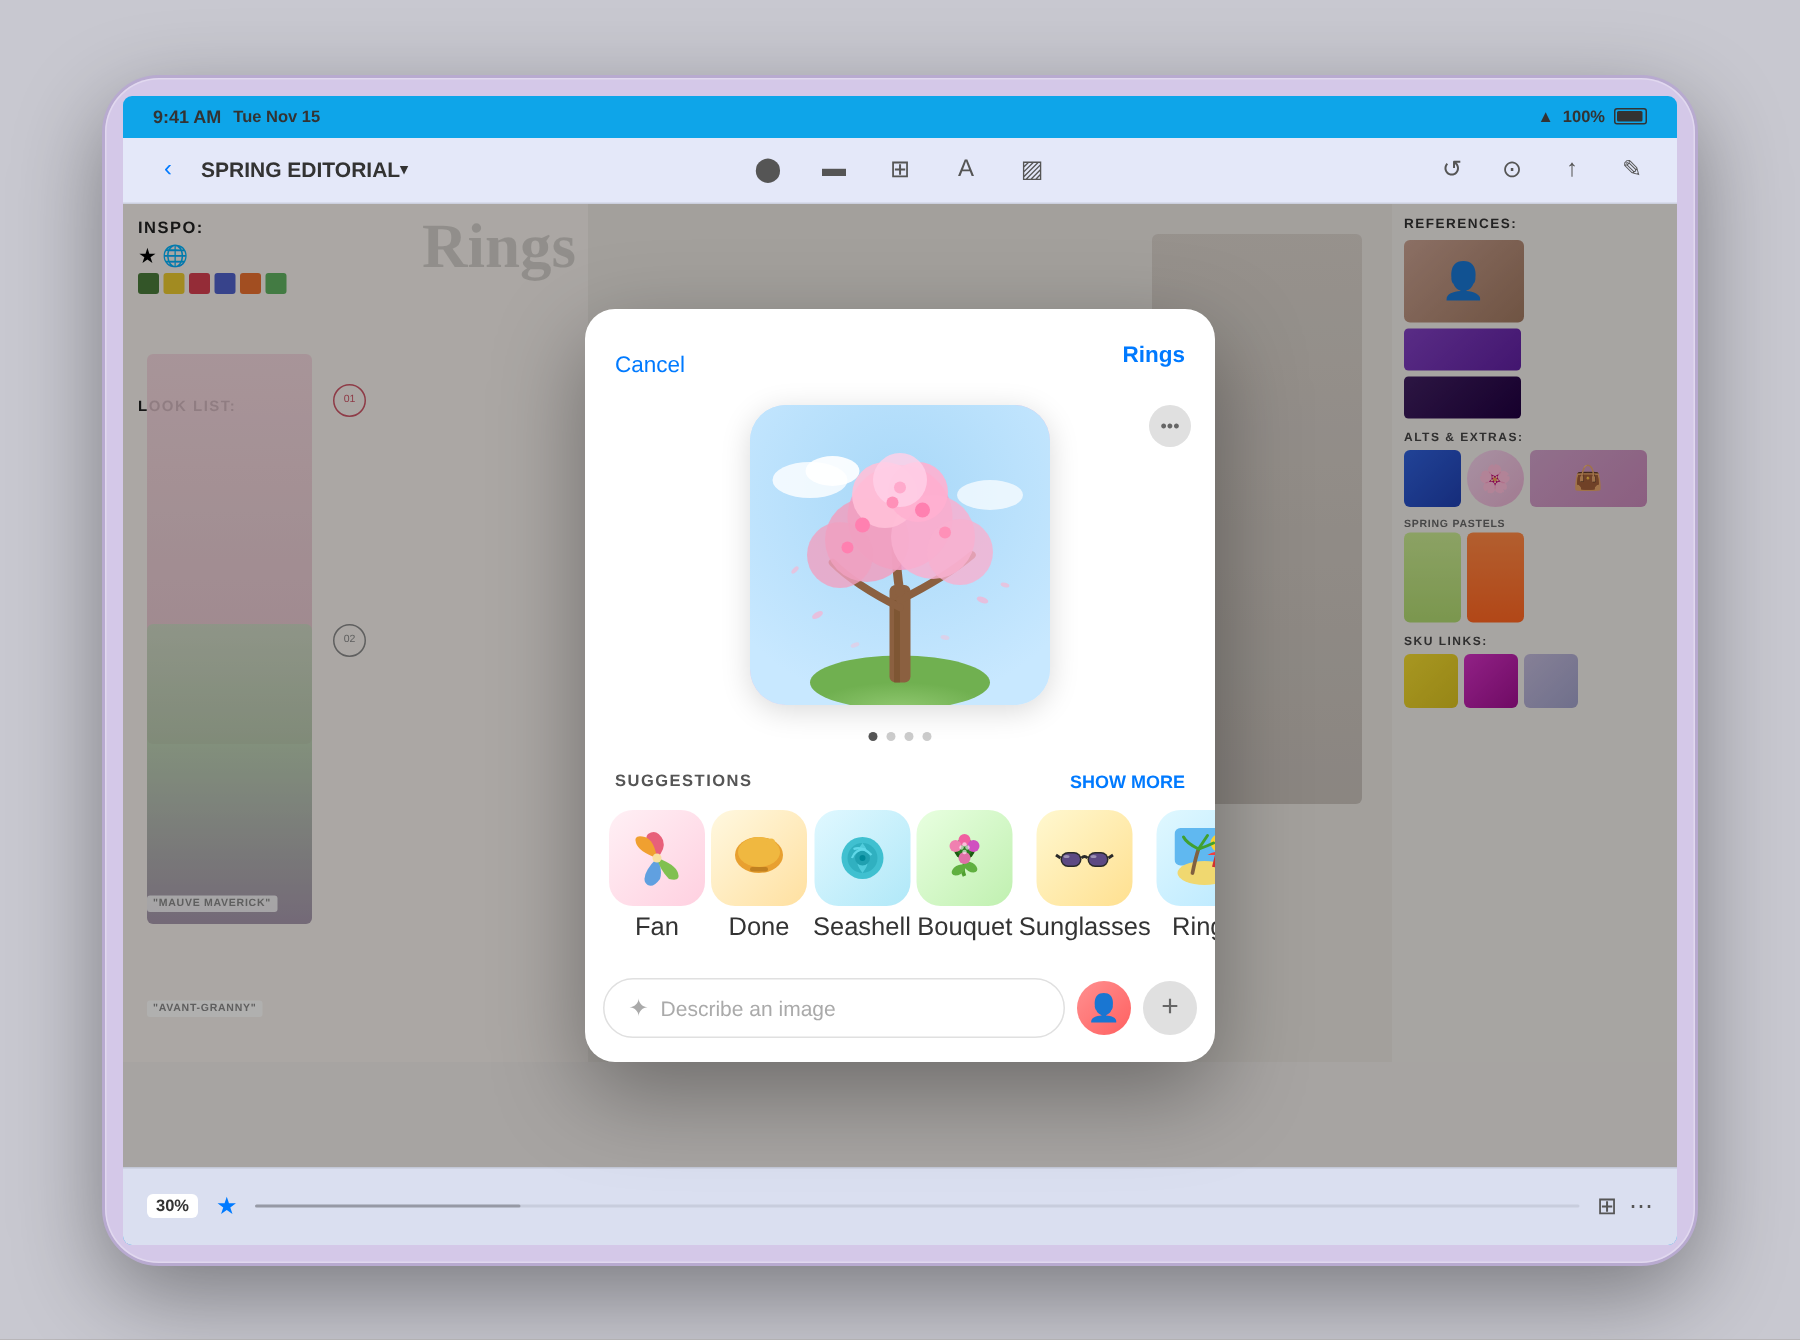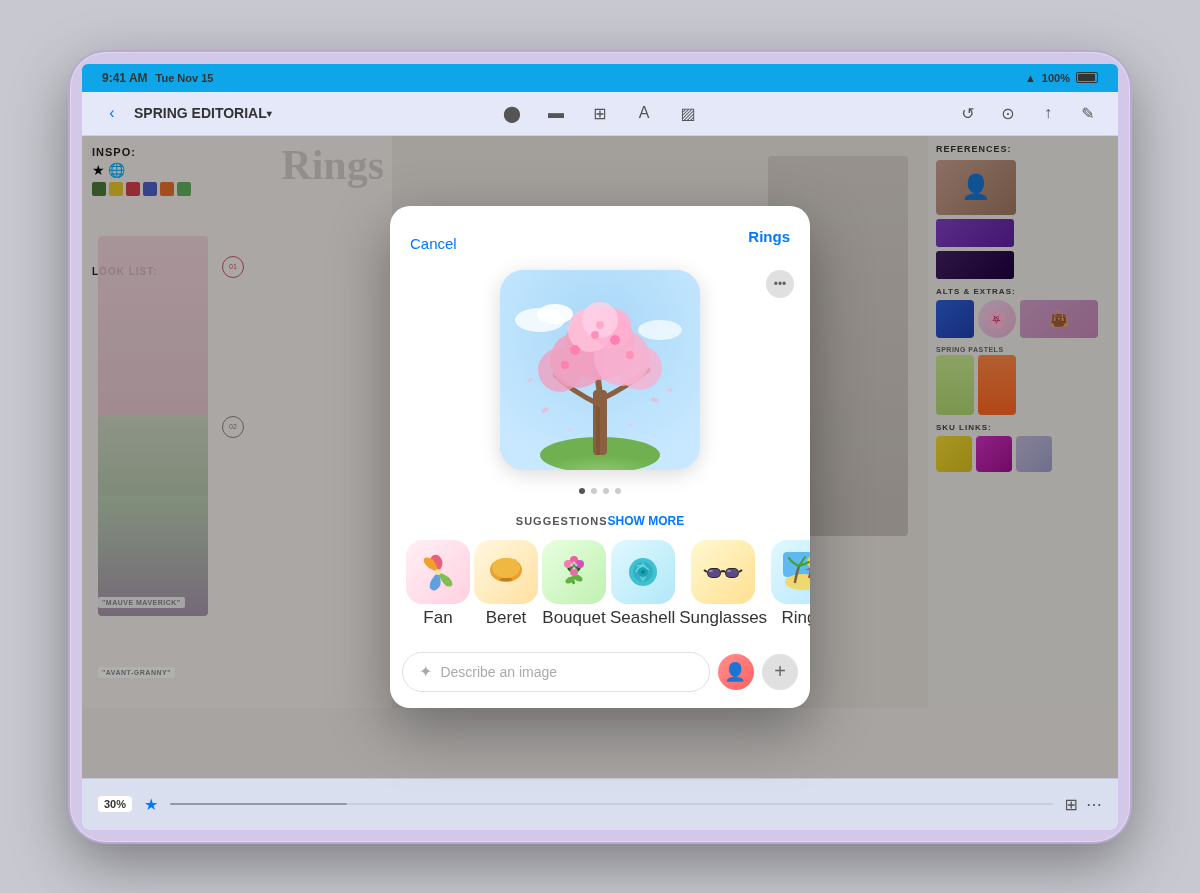--- a/index.html
+++ b/index.html
@@ -252,21 +252,21 @@
       background: #ccc;
     }
 
     .dot.active {
       background: #555;
     }
 
     .suggestions-header {
       display: flex;
       align-items: center;
-      justify-content: center;
+      justify-content: space-between;
       padding: 12px 20px 8px;
     }
 
     .suggestions-label {
       font-size: 11px;
       font-weight: 800;
       letter-spacing: 1px;
       color: #555;
     }
 
@@ -682,66 +682,66 @@
 
           <div class="suggestion-item">
             <div class="suggestion-icon icon-beret">
               <svg width="40" height="40" viewBox="0 0 40 40">
                 <ellipse cx="20" cy="18" rx="16" ry="12" fill="#e8a030"></ellipse>
                 <ellipse cx="20" cy="16" rx="14" ry="10" fill="#f0b840"></ellipse>
                 <circle cx="28" cy="10" r="3" fill="#f0b840"></circle>
                 <rect x="14" y="26" width="12" height="3" rx="1.5" fill="#c08020"></rect>
               </svg>
             </div>
-            <span class="suggestion-label">Beret</span>
-          </div>
-
-          <div class="suggestion-item">
-            <div class="suggestion-icon icon-bouquet">
-              <svg width="40" height="40" viewBox="0 0 40 40">
-
-                <path d="M20 32 Q18 28 20 24" stroke="#50a030" stroke-width="2.5" fill="none"></path>
-
-                <ellipse cx="16" cy="28" rx="5" ry="3" fill="#60b040" transform="rotate(-30 16 28)"></ellipse>
-                <ellipse cx="24" cy="26" rx="5" ry="3" fill="#60b040" transform="rotate(30 24 26)"></ellipse>
-
-                <circle cx="20" cy="14" r="7" fill="#1a5a10"></circle>
-                <circle cx="20" cy="14" r="5" fill="#2a7a20"></circle>
-
-                <circle cx="20" cy="8" r="4" fill="#f060a0"></circle>
-                <circle cx="26" cy="12" r="4" fill="#d050c0"></circle>
-                <circle cx="14" cy="12" r="4" fill="#f080b0"></circle>
-                <circle cx="20" cy="20" r="4" fill="#e070a8"></circle>
-
-                <circle cx="18" cy="13" r="1.5" fill="white" opacity="0.6"></circle>
-                <circle cx="22" cy="13" r="1.5" fill="white" opacity="0.6"></circle>
-                <circle cx="20" cy="11" r="1.5" fill="white" opacity="0.6"></circle>
-                <circle cx="20" cy="16" r="1.5" fill="white" opacity="0.6"></circle>
-              </svg>
-            </div>
-            <span class="suggestion-label">Bouquet</span>
+            <span class="suggestion-label">Done</span>
           </div>
 
           <div class="suggestion-item">
             <div class="suggestion-icon icon-seashell">
               <svg width="40" height="40" viewBox="0 0 40 40">
                 <circle cx="20" cy="20" r="14" fill="#40c0d0"></circle>
                 <circle cx="20" cy="20" r="10" fill="#30b0c0"></circle>
                 <path d="M20 10 Q28 20 20 30 Q12 20 20 10Z" fill="#60d8e8" opacity="0.7"></path>
                 <circle cx="20" cy="20" r="5" fill="#20a0b0"></circle>
                 <circle cx="20" cy="20" r="2" fill="#008898"></circle>
 
                 <path d="M14 14 Q20 12 26 18" stroke="#60d8e8" stroke-width="1.5" fill="none"></path>
                 <path d="M13 20 Q15 14 22 14" stroke="#60d8e8" stroke-width="1.5" fill="none"></path>
               </svg>
             </div>
             <span class="suggestion-label">Seashell</span>
           </div>
 
           <div class="suggestion-item">
+            <div class="suggestion-icon icon-bouquet">
+              <svg width="40" height="40" viewBox="0 0 40 40">
+
+                <path d="M20 32 Q18 28 20 24" stroke="#50a030" stroke-width="2.5" fill="none"></path>
+
+                <ellipse cx="16" cy="28" rx="5" ry="3" fill="#60b040" transform="rotate(-30 16 28)"></ellipse>
+                <ellipse cx="24" cy="26" rx="5" ry="3" fill="#60b040" transform="rotate(30 24 26)"></ellipse>
+
+                <circle cx="20" cy="14" r="7" fill="#1a5a10"></circle>
+                <circle cx="20" cy="14" r="5" fill="#2a7a20"></circle>
+
+                <circle cx="20" cy="8" r="4" fill="#f060a0"></circle>
+                <circle cx="26" cy="12" r="4" fill="#d050c0"></circle>
+                <circle cx="14" cy="12" r="4" fill="#f080b0"></circle>
+                <circle cx="20" cy="20" r="4" fill="#e070a8"></circle>
+
+                <circle cx="18" cy="13" r="1.5" fill="white" opacity="0.6"></circle>
+                <circle cx="22" cy="13" r="1.5" fill="white" opacity="0.6"></circle>
+                <circle cx="20" cy="11" r="1.5" fill="white" opacity="0.6"></circle>
+                <circle cx="20" cy="16" r="1.5" fill="white" opacity="0.6"></circle>
+              </svg>
+            </div>
+            <span class="suggestion-label">Bouquet</span>
+          </div>
+
+          <div class="suggestion-item">
             <div class="suggestion-icon icon-sunglasses">
               <svg width="40" height="40" viewBox="0 0 40 40">
 
                 <rect x="4" y="16" width="14" height="10" rx="5" fill="#2a2a2a"></rect>
                 <rect x="22" y="16" width="14" height="10" rx="5" fill="#2a2a2a"></rect>
 
                 <path d="M18 20 Q20 18 22 20" stroke="#2a2a2a" stroke-width="2" fill="none"></path>
 
                 <line x1="4" y1="20" x2="1" y2="18" stroke="#2a2a2a" stroke-width="2"></line>
                 <line x1="36" y1="20" x2="39" y2="18" stroke="#2a2a2a" stroke-width="2"></line>

